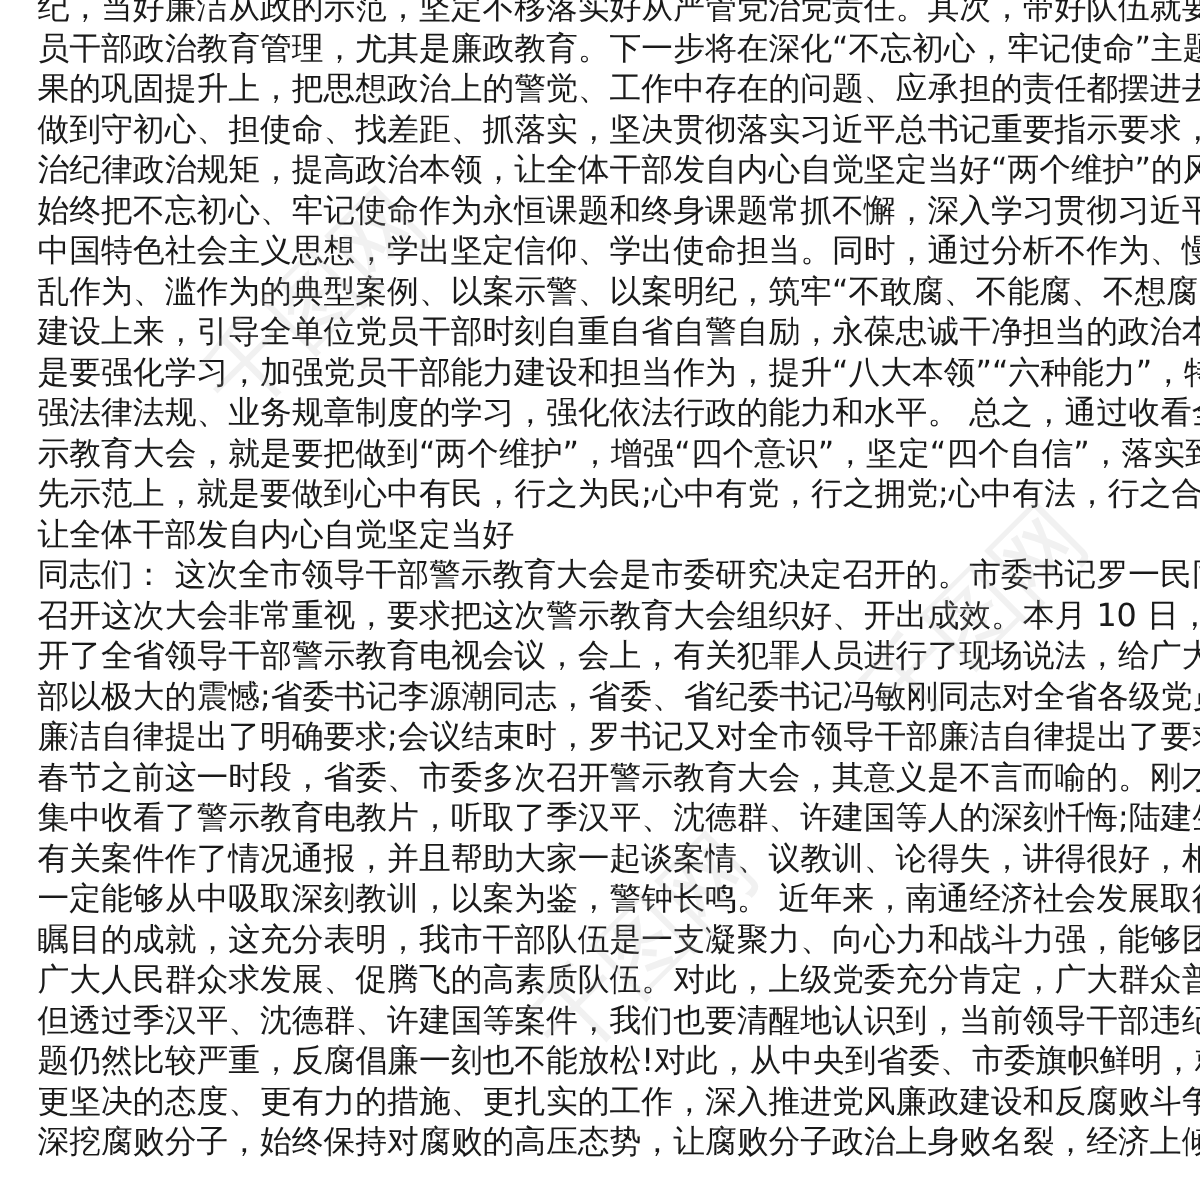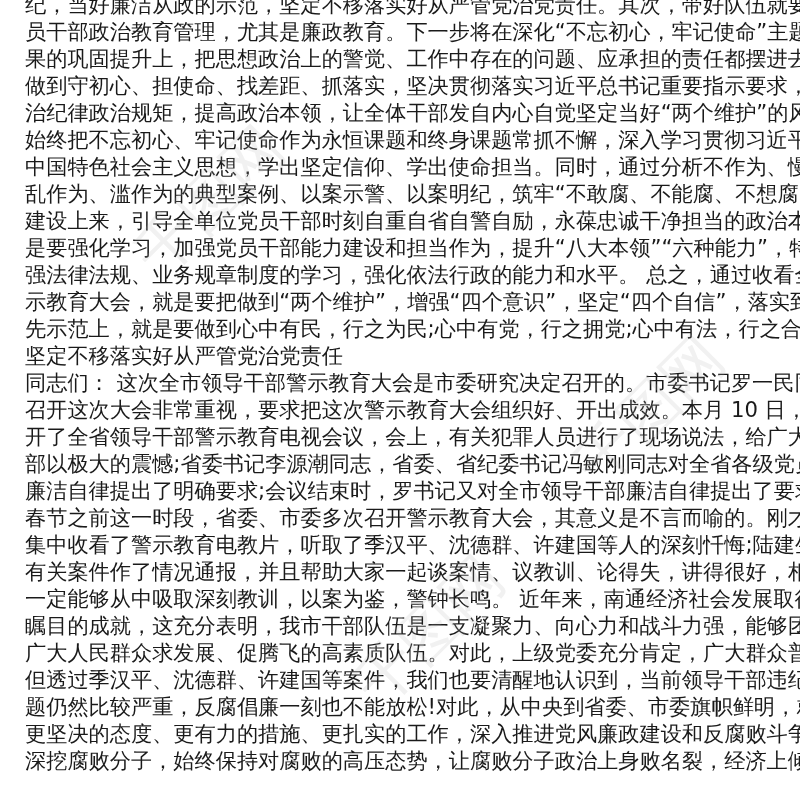--- a/index.html
+++ b/index.html
@@ -51,21 +51,21 @@
   <div class="line" style="top:81px">做到守初心、担使命、找差距、抓落实，坚决贯彻落实习近平总书记重要指示要求，严守政</div>
   <div class="line" style="top:108px">治纪律政治规矩，提高政治本领，让全体干部发自内心自觉坚定当好“两个维护”的风向标，</div>
   <div class="line" style="top:135px">始终把不忘初心、牢记使命作为永恒课题和终身课题常抓不懈，深入学习贯彻习近平新时代</div>
   <div class="line" style="top:162px">中国特色社会主义思想，学出坚定信仰、学出使命担当。同时，通过分析不作为、慢作为，</div>
   <div class="line" style="top:189px">乱作为、滥作为的典型案例、以案示警、以案明纪，筑牢“不敢腐、不能腐、不想腐”的作风</div>
   <div class="line" style="top:216px">建设上来，引导全单位党员干部时刻自重自省自警自励，永葆忠诚干净担当的政治本色。三</div>
   <div class="line" style="top:243px">是要强化学习，加强党员干部能力建设和担当作为，提升“八大本领”“六种能力”，特别是加</div>
   <div class="line" style="top:270px">强法律法规、业务规章制度的学习，强化依法行政的能力和水平。  总之，通过收看全省警</div>
   <div class="line" style="top:297px">示教育大会，就是要把做到“两个维护”，增强“四个意识”，坚定“四个自信”，落实到本人的率</div>
   <div class="line" style="top:324px">先示范上，就是要做到心中有民，行之为民;心中有党，行之拥党;心中有法，行之合法。  在</div>
-  <div class="line" style="top:351px">坚定不移落实好从严管党治党责任</div>
+  <div class="line" style="top:351px">让全体干部发自内心自觉坚定当好</div>
   <div class="line" style="top:378px"> 同志们：  这次全市领导干部警示教育大会是市委研究决定召开的。市委书记罗一民同志对</div>
   <div class="line" style="top:405px">召开这次大会非常重视，要求把这次警示教育大会组织好、开出成效。本月 10 日，省委召</div>
   <div class="line" style="top:432px">开了全省领导干部警示教育电视会议，会上，有关犯罪人员进行了现场说法，给广大党员干</div>
   <div class="line" style="top:459px">部以极大的震憾;省委书记李源潮同志，省委、省纪委书记冯敏刚同志对全省各级党员干部</div>
   <div class="line" style="top:486px">廉洁自律提出了明确要求;会议结束时，罗书记又对全市领导干部廉洁自律提出了要求。在</div>
   <div class="line" style="top:513px">春节之前这一时段，省委、市委多次召开警示教育大会，其意义是不言而喻的。刚才，大家</div>
   <div class="line" style="top:540px">集中收看了警示教育电教片，听取了季汉平、沈德群、许建国等人的深刻忏悔;陆建生同志就</div>
   <div class="line" style="top:567px">有关案件作了情况通报，并且帮助大家一起谈案情、议教训、论得失，讲得很好，相信大家</div>
   <div class="line" style="top:594px">一定能够从中吸取深刻教训，以案为鉴，警钟长鸣。  近年来，南通经济社会发展取得令人</div>
   <div class="line" style="top:621px">瞩目的成就，这充分表明，我市干部队伍是一支凝聚力、向心力和战斗力强，能够团结带领</div>

